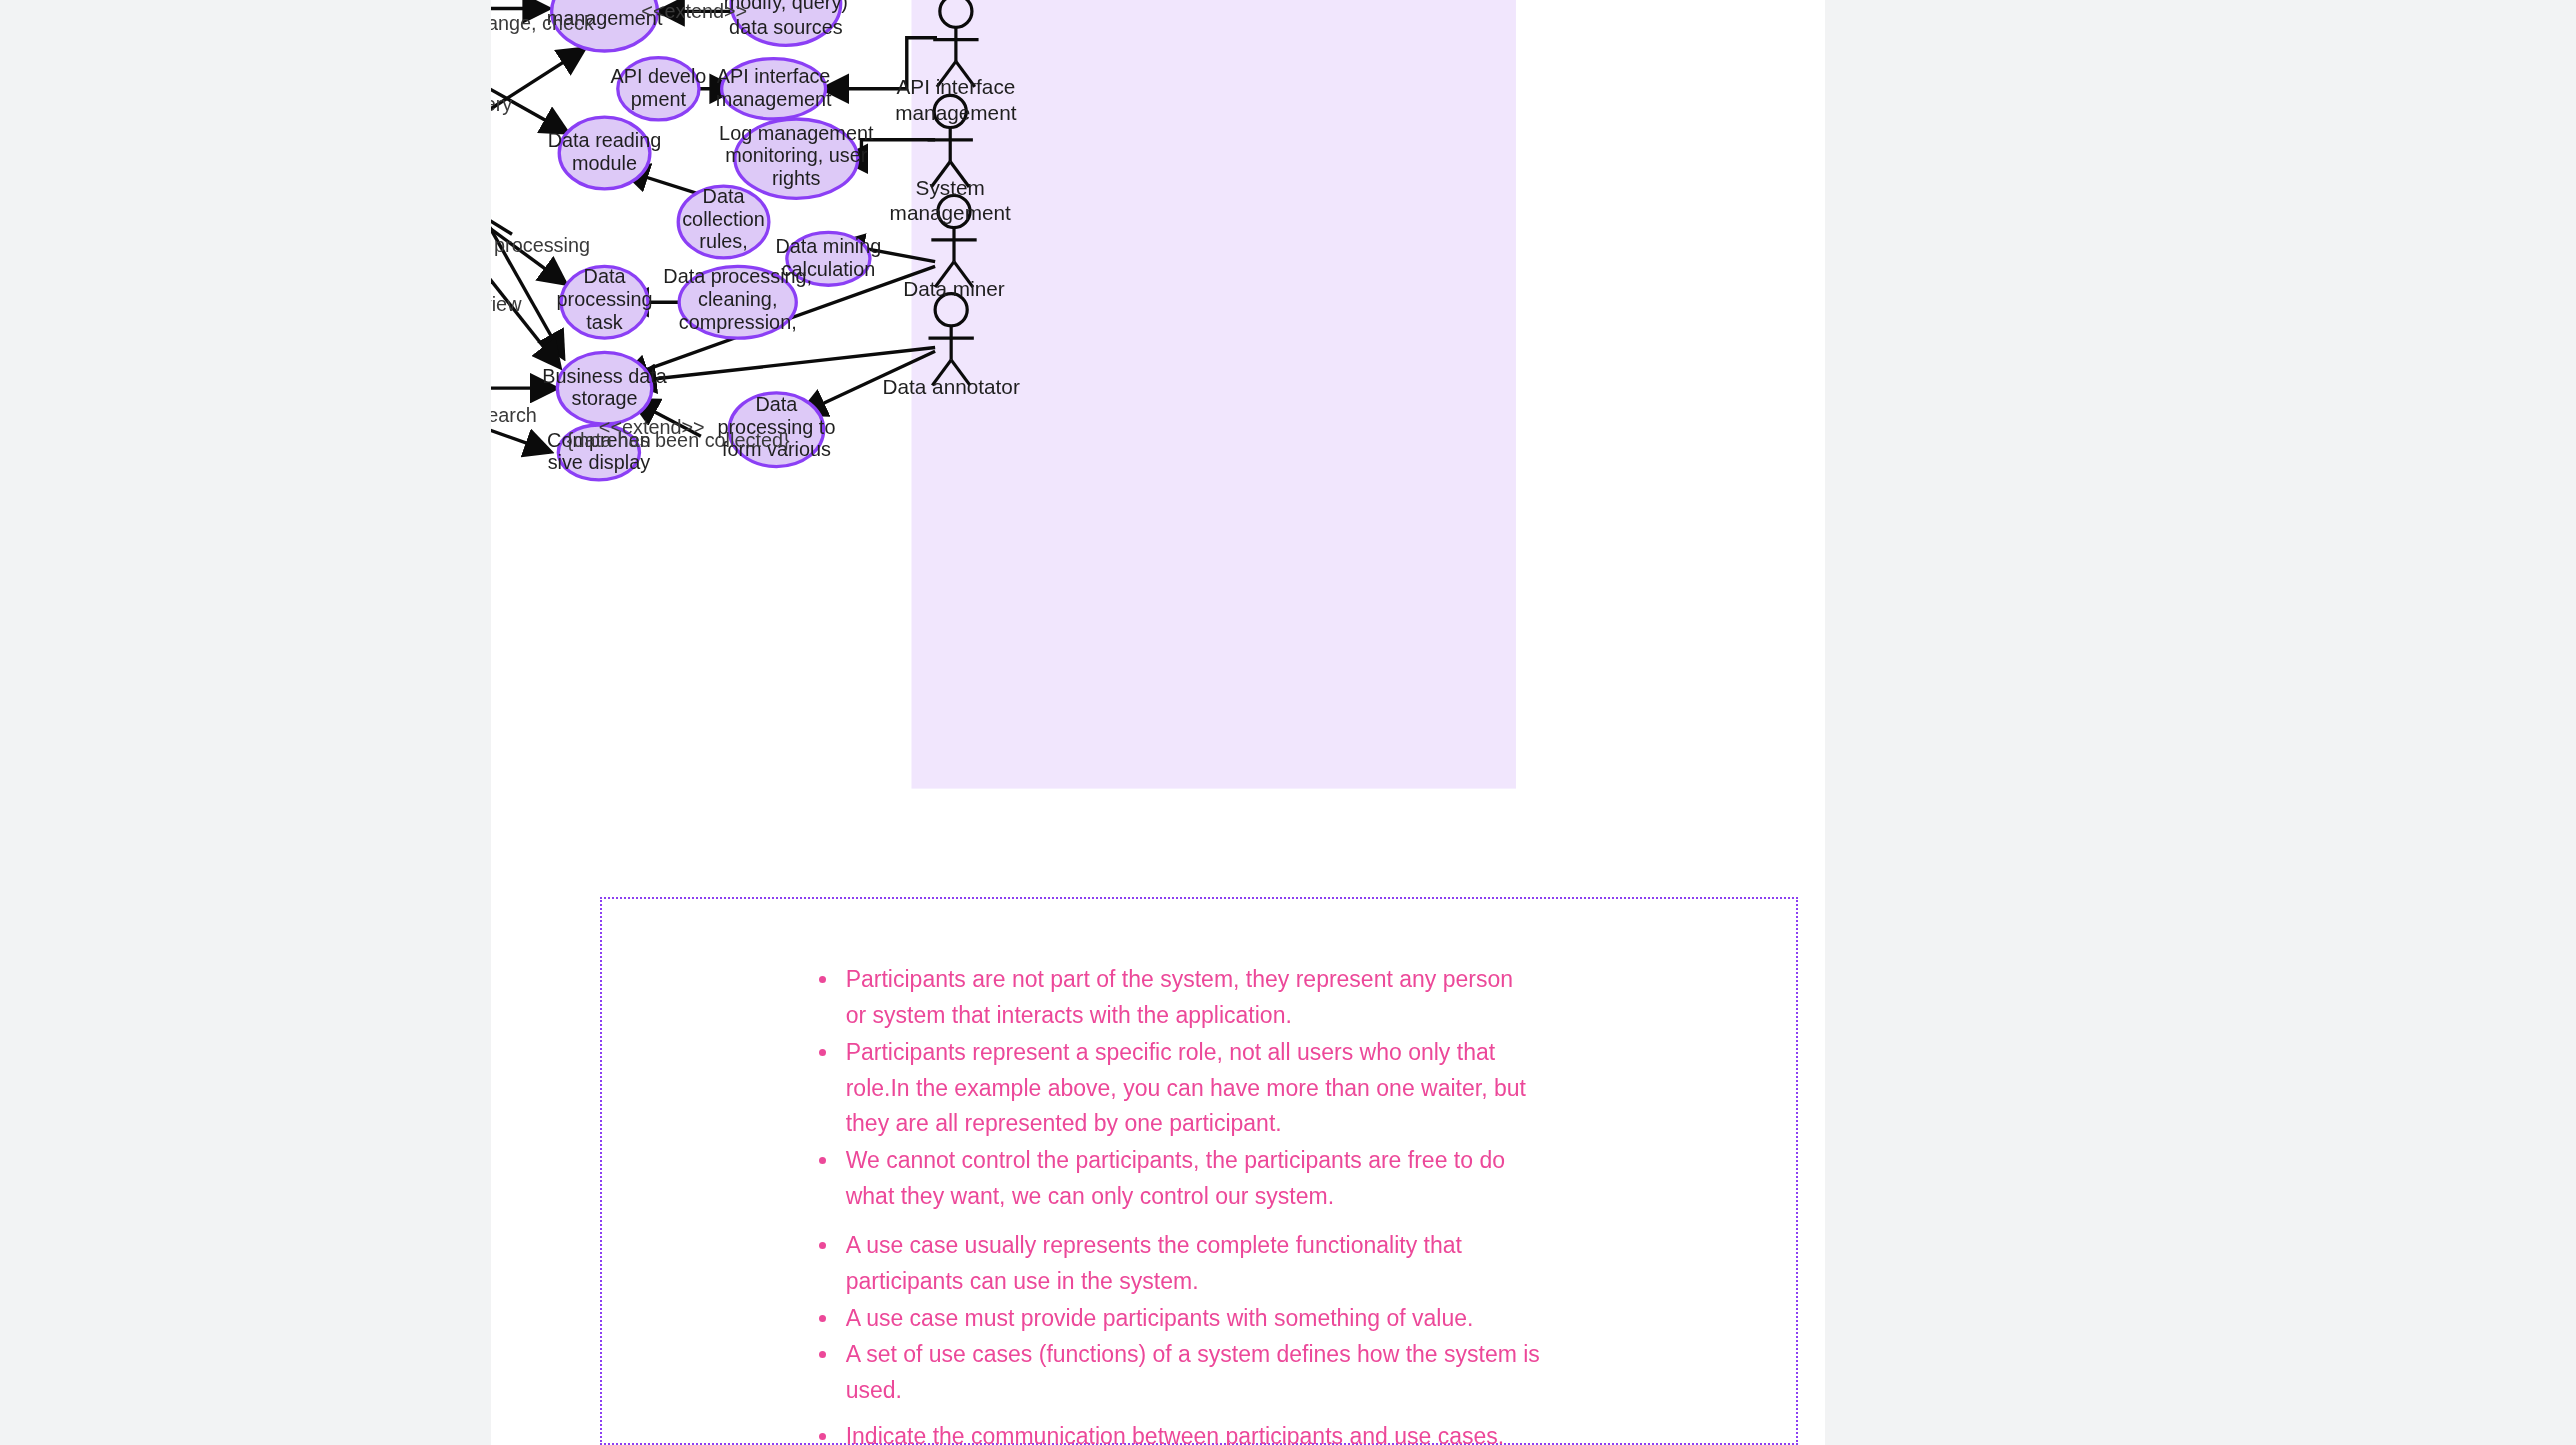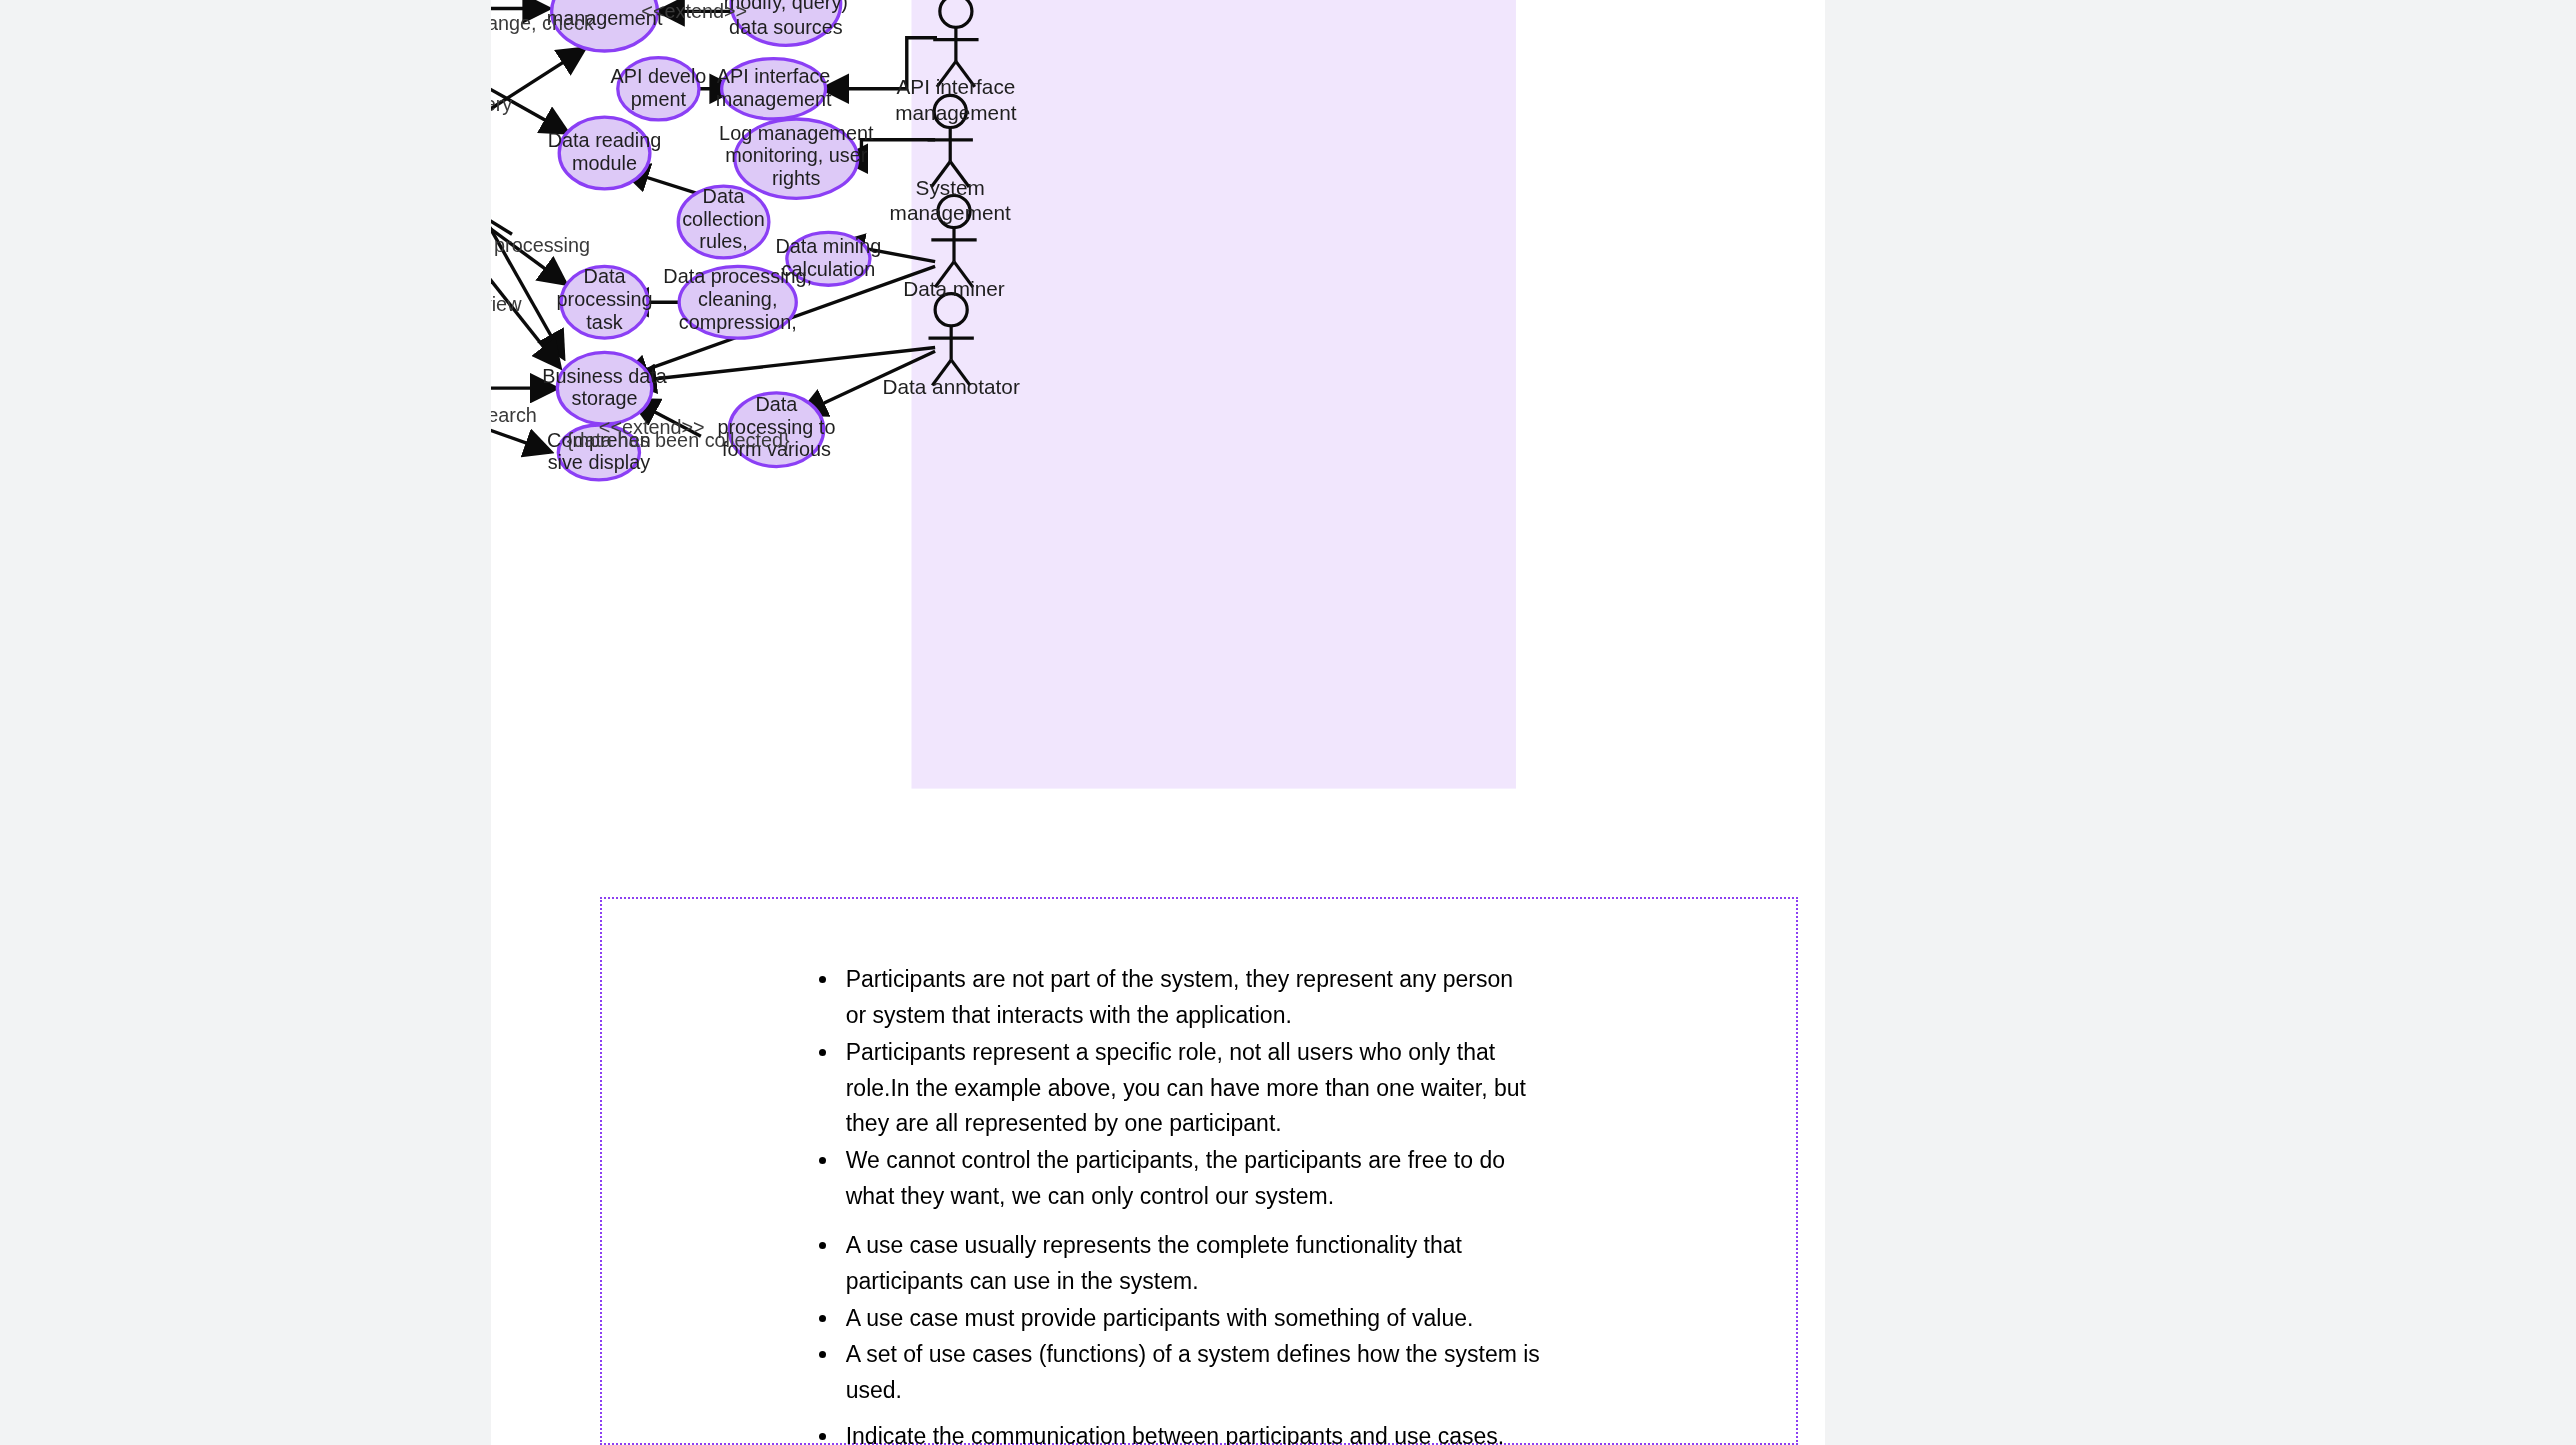--- a/index.html
+++ b/index.html
@@ -17,21 +17,21 @@
   svg{display:block;}
   .uc-text{font-family:"Liberation Sans",sans-serif;font-size:21px;fill:#1f1f1f;text-anchor:middle;}
   .actor-label{font-family:"Liberation Sans",sans-serif;font-size:22px;fill:#1f1f1f;text-anchor:middle;}
   .actor-label.bold{font-weight:bold;}
   .edge-label{font-family:"Liberation Sans",sans-serif;font-size:21px;fill:#3a3a3a;text-anchor:middle;}
   .legend-title{font-family:"Liberation Sans",sans-serif;font-size:20px;fill:#2b2b2b;text-anchor:middle;}
   .legend-uc{font-family:"Liberation Sans",sans-serif;font-size:21px;fill:#2b2b2b;text-anchor:middle;}
   .legend-list{
     position:absolute;margin:0;padding:0 0 0 28px;
     font-family:"Liberation Sans",sans-serif;
-    font-size:23px;line-height:1.56;color:#000000;
+    font-size:23px;line-height:1.56;color:#ec4899;
   }
   .legend-list li{margin:0 0 0.9px 0;padding-left:5.7px;}
   .legend-box{
     position:absolute;border:2.8px dotted #8c3ff2;box-sizing:border-box;
     background:transparent;pointer-events:none;
   }
 </style>
 </head>
 <body>
 

